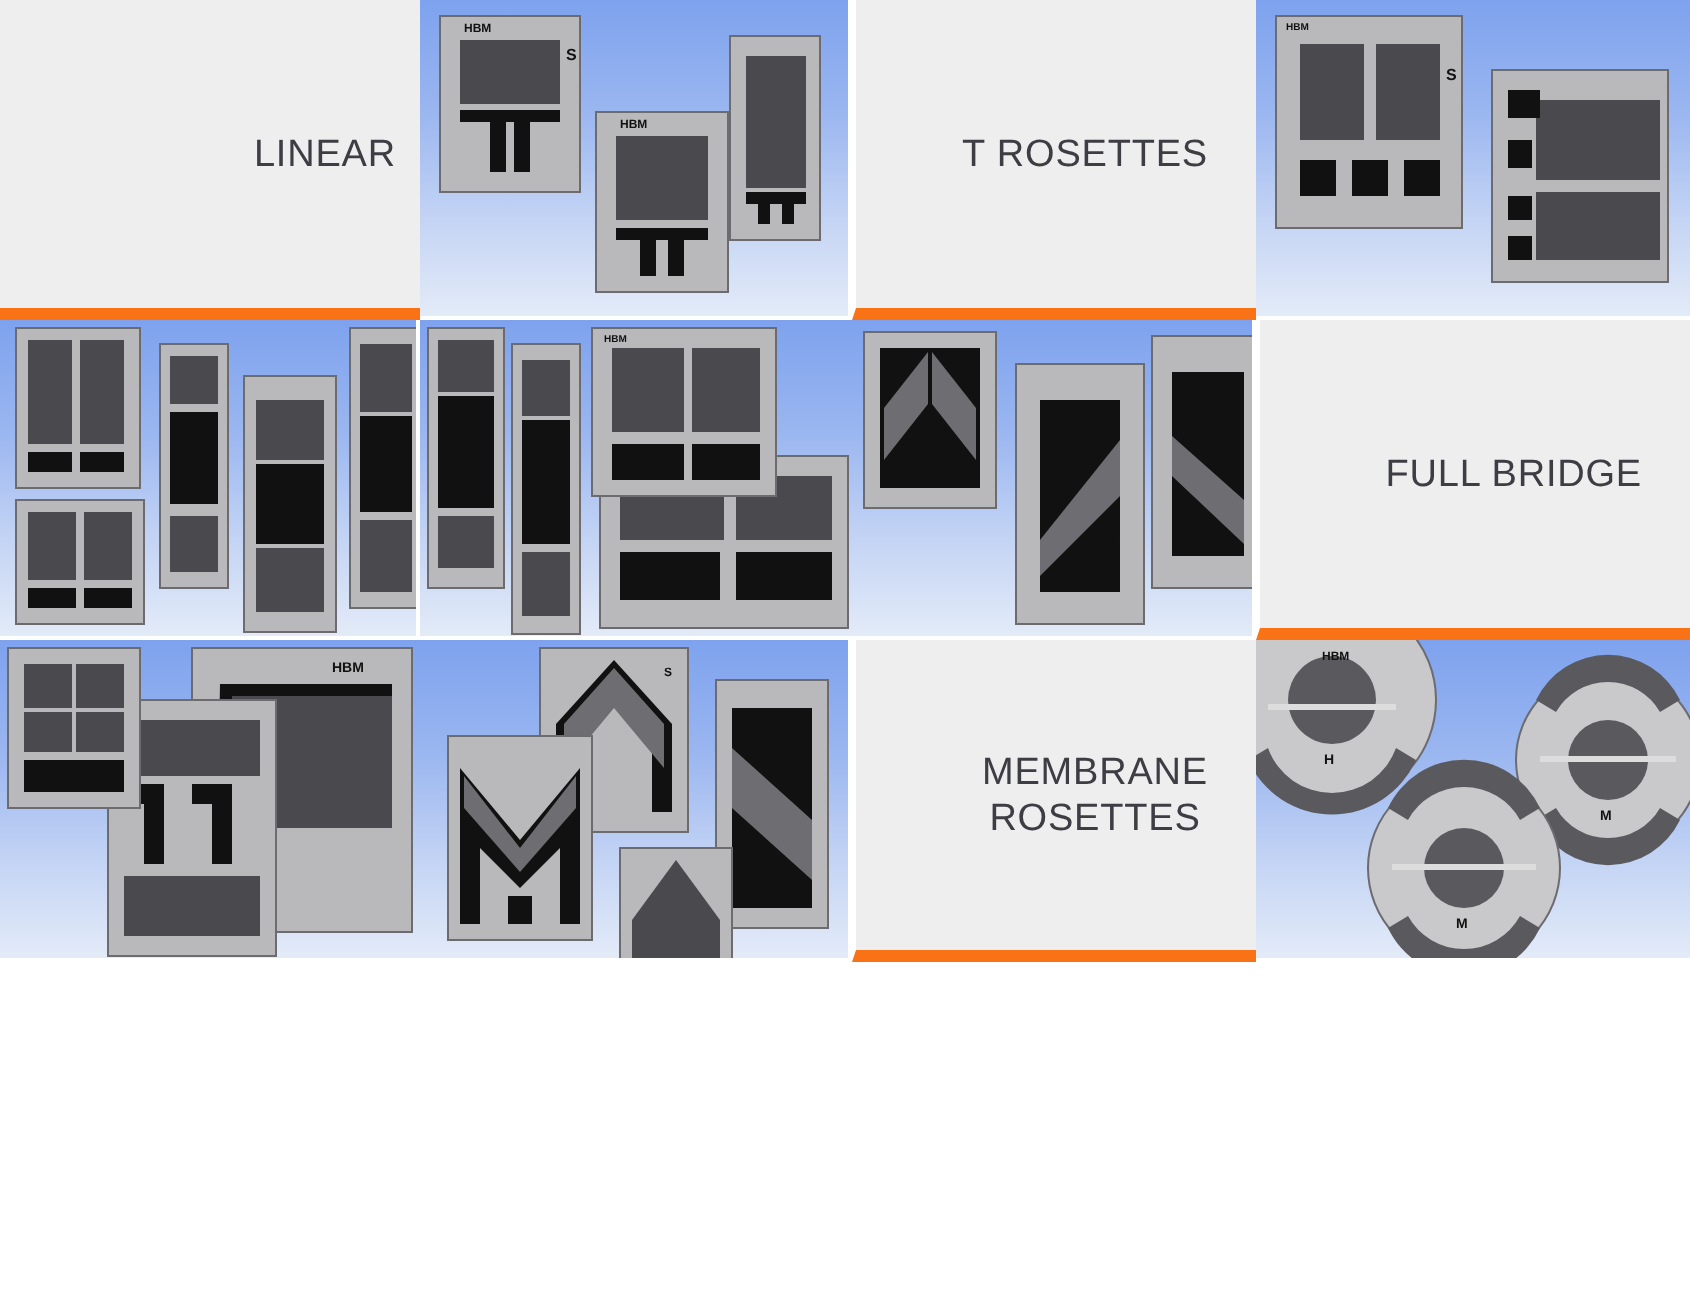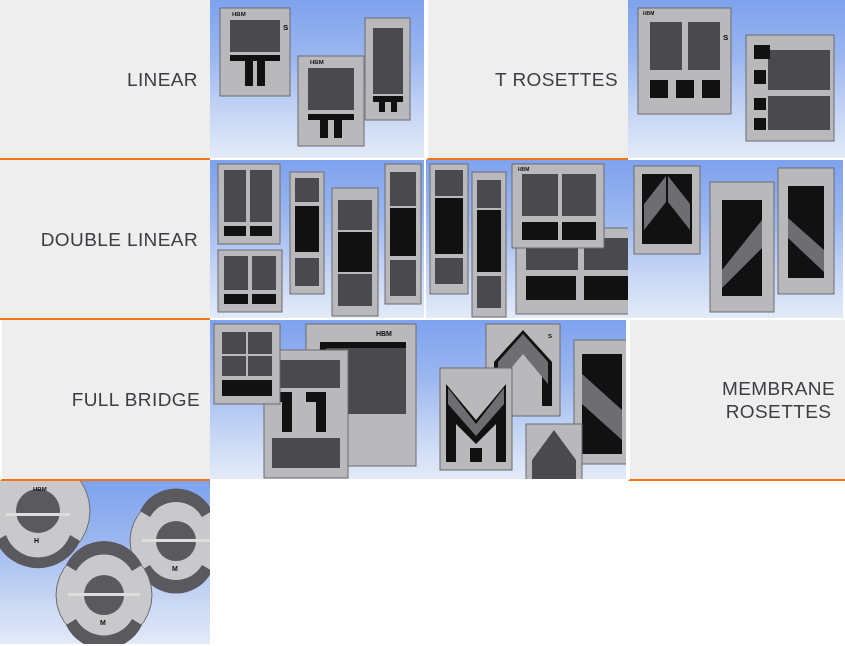--- a/index.html
+++ b/index.html
@@ -14,24 +14,24 @@
     display: grid;
     grid-template-columns: 210px 216px 202px 217px;
     grid-template-rows: 160px 160px 161px 165px;
     column-gap: 0; row-gap: 0;
     background: #ffffff;
   }
   .label-cell {
     background: #eeeeef;
     display: flex; align-items: center; justify-content: flex-end;
     padding-right: 12px;
-    border-bottom: 2px solid #f97316;
+    border-bottom: 6px solid #f97316;
     box-sizing: border-box;
   }
-  .label-cell.right { padding-right: 10px; border-left: 2px solid #ffffff; }
+  .label-cell.right { padding-right: 24px; border-left: 2px solid #ffffff; }
   .label-text {
     color: #3d3d44; font-size: 19px; letter-spacing: 0.4px;
     text-align: center; line-height: 23px; white-space: pre-line;
   }
   .img-cell {
     position: relative; overflow: hidden;
     background: linear-gradient(180deg, #7ea2ee 0%, #9ab6f0 35%, #c4d4f4 70%, #e3ebf8 100%);
     border-bottom: 2px solid #ffffff;
     box-sizing: border-box;
   }
@@ -88,23 +88,20 @@
         <rect x="140" y="50" width="62" height="40" fill="#4a4a4e"></rect>
         <rect x="140" y="96" width="62" height="34" fill="#4a4a4e"></rect>
         <rect x="126" y="45" width="16" height="14" fill="#111"></rect>
         <rect x="126" y="70" width="12" height="14" fill="#111"></rect>
         <rect x="126" y="98" width="12" height="12" fill="#111"></rect>
         <rect x="126" y="118" width="12" height="12" fill="#111"></rect>
       </g>
     </svg>
   </div>
 
-  <div class="label-cell">
-    <span class="label-text">DOUBLE LINEAR</span>
-  </div>
   <div class="img-cell leftimg">
     <svg width="216" height="160" viewBox="0 0 216 160">
       <rect x="8" y="4" width="62" height="80" fill="#b9b9bc" stroke="#6b6b70"></rect>
       <rect x="14" y="10" width="22" height="52" fill="#4a4a4e"></rect>
         <rect x="40" y="10" width="22" height="52" fill="#4a4a4e"></rect>
       <rect x="14" y="66" width="22" height="10" fill="#111"></rect>
         <rect x="40" y="66" width="22" height="10" fill="#111"></rect>
       <rect x="8" y="90" width="64" height="62" fill="#b9b9bc" stroke="#6b6b70"></rect>
       <rect x="14" y="96" width="24" height="34" fill="#4a4a4e"></rect>
         <rect x="42" y="96" width="24" height="34" fill="#4a4a4e"></rect>

